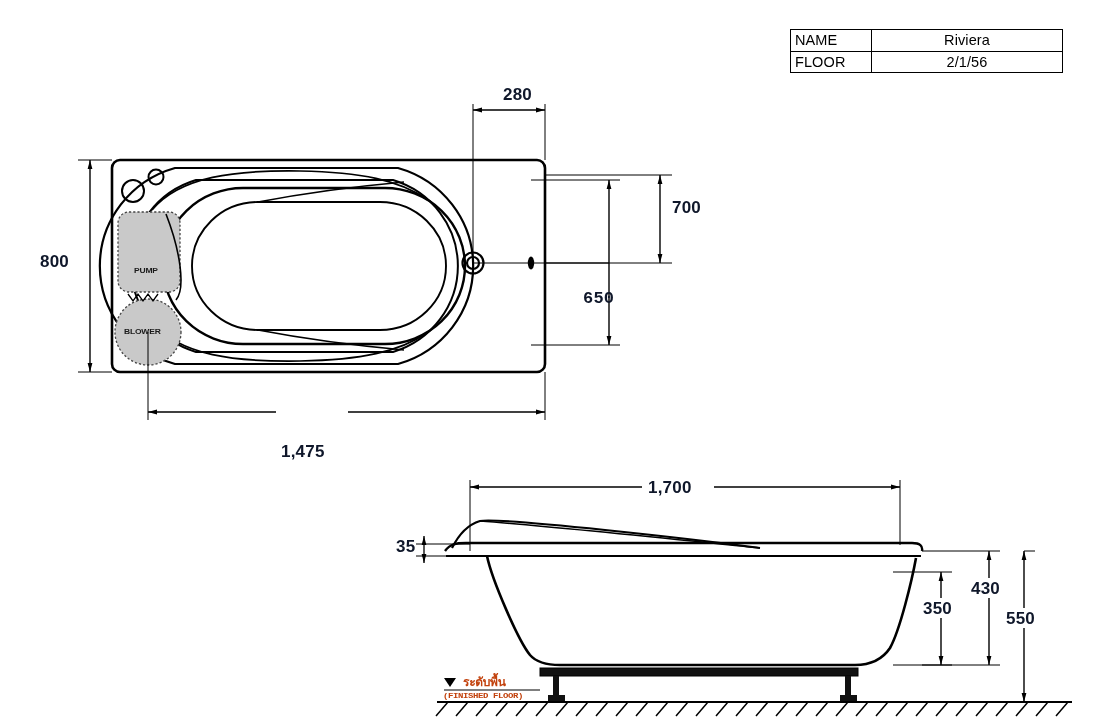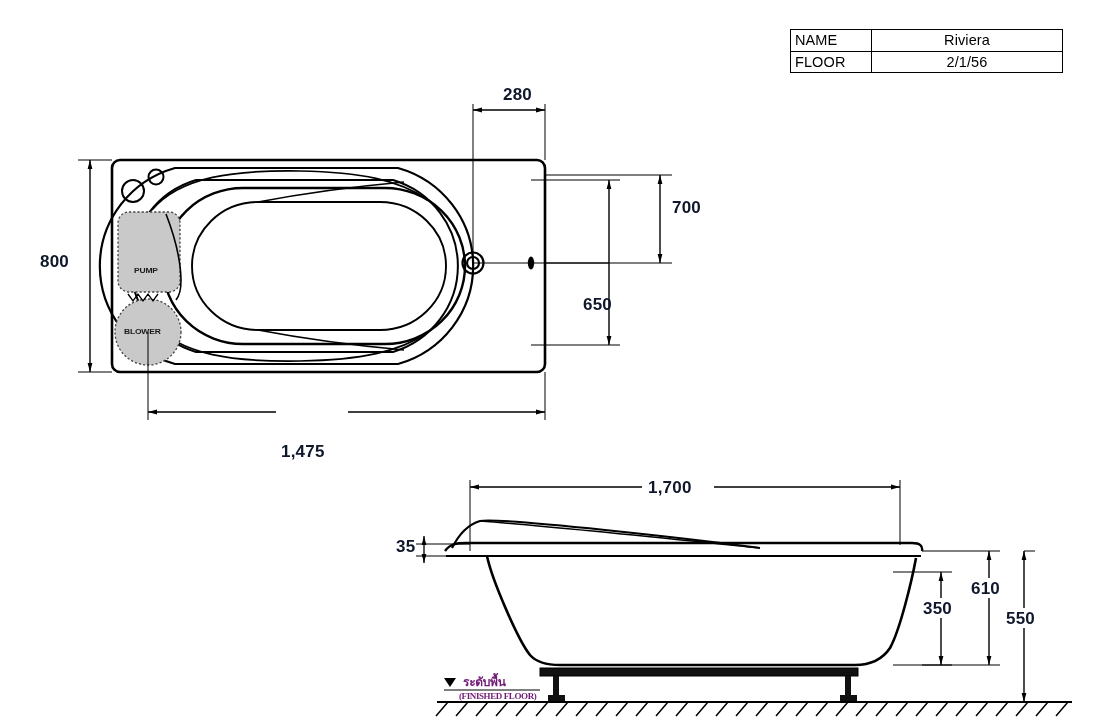--- a/index.html
+++ b/index.html
@@ -73,23 +73,23 @@
     font-size: 8.5px;
     font-weight: bold;
     color: #1a1a1a;
     white-space: nowrap;
     letter-spacing: -0.2px;
     transform: scaleY(0.92);
   }
   
   .floornote {
     position: absolute;
-    font-family: Liberation Serif, serif;
+    font-family: Liberation Mono, monospace;
     font-weight: bold;
-    color: #701a75;
+    color: #c2410c;
     white-space: nowrap;
   }
   #floor-note-thai { font-size: 12px; letter-spacing: -0.3px; }
   #floor-note-eng  { font-size: 9px; letter-spacing: -0.4px; transform: scaleY(0.9); }
 </style>
 </head>
 <body>
 
 <div id="sheet">
 
@@ -266,35 +266,35 @@
       </tr>
     </tbody>
   </table>
 
   <div class="dim" style="left:40px; top:252px;">800</div>
 
   <div class="dim" style="left:503px; top:85px;">280</div>
 
   <div class="dim" style="left:672px; top:198px;">700</div>
 
-  <div class="dim" style="left:583px; top:295px;">650</div>
+  <div class="dim" style="left:583px; top:289px;font-family:Liberation Mono, monospace;">650</div>
 
   <div class="dim" style="left:281px; top:403px;margin-top:39px;">1,475</div>
 
   <div class="complabel" style="left:134px; top:245px;margin-top:20px;">PUMP</div>
 
   <div class="complabel" style="left:124px; top:326px;">BLOWER</div>
 
   <div class="dim" style="left:648px; top:478px;">1,700</div>
 
   <div class="dim" style="left:396px; top:537px;">35</div>
 
   <div class="dim" style="left:923px; top:599px;">350</div>
 
-  <div class="dim" style="left:971px; top:579px;">610</div>
+  <div class="dim" style="left:971px; top:579px;">430</div>
 
   <div class="dim" style="left:1006px; top:609px;">550</div>
 
   <div class="floornote" id="floor-note-thai" style="left:463px; top:672px;">ระดับพื้น</div>
 
-  <div class="floornote" id="floor-note-eng" style="left:443px; top:691px;margin-left:16px;">(FINISHED FLOOR)</div>
+  <div class="floornote" id="floor-note-eng" style="left:443px; top:691px;">(FINISHED FLOOR)</div>
 
 </div>
 
 </body></html>

